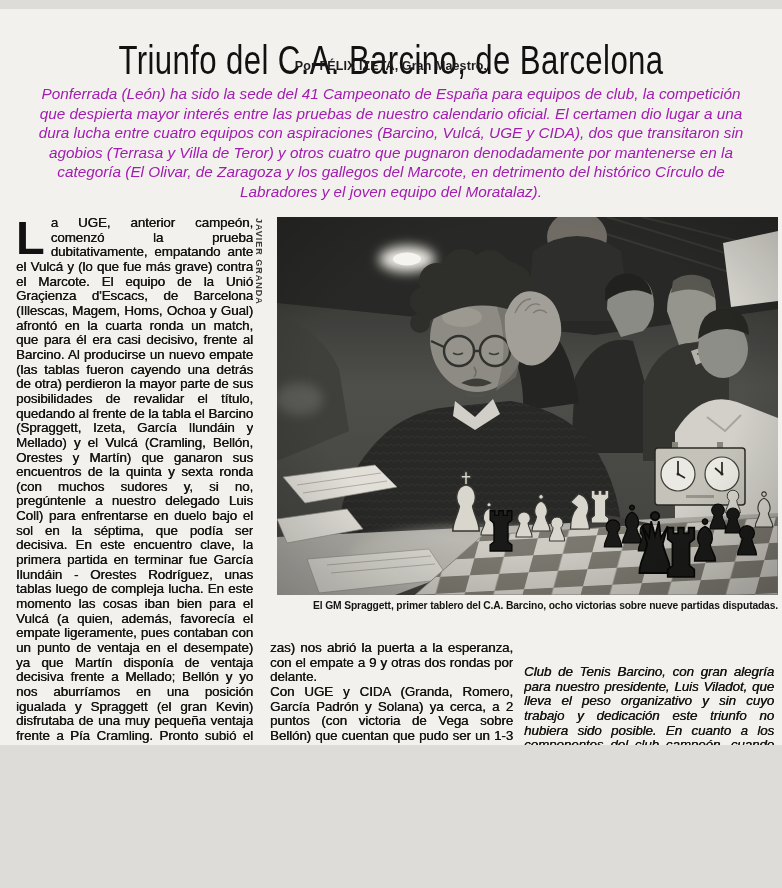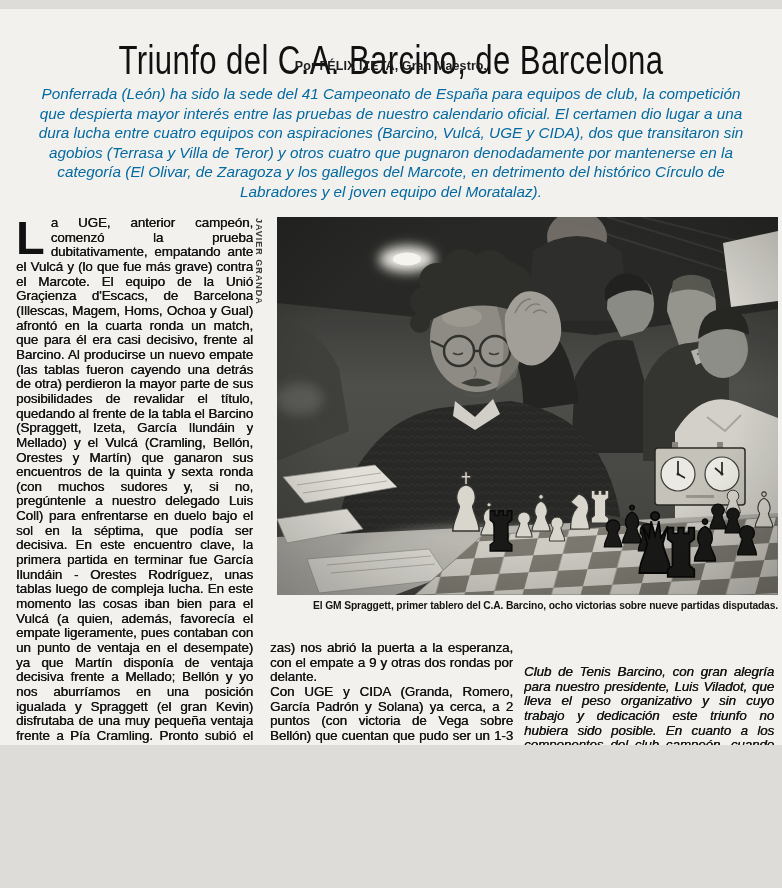--- a/index.html
+++ b/index.html
@@ -13,21 +13,21 @@
     position:absolute; top:1px; left:0; width:782px; text-align:center;
     font-size:41px; font-weight:400; color:#111; white-space:nowrap;
     transform:scaleX(0.76); transform-origin:50% 0; letter-spacing:0.5px;
   }
   .byline {
     position:absolute; top:50px; left:0; width:782px; text-align:center;
     font-size:12.5px; font-weight:bold; color:#1c1c1b; letter-spacing:0.1px;
   }
   .lede {
     position:absolute; top:75px; left:28px; width:726px; text-align:center;
-    font-style:italic; font-size:15.3px; line-height:19.6px; color:#0369a1;
+    font-style:italic; font-size:15.3px; line-height:19.6px; color:#a21caf;
   }
   
   .col {
     position:absolute; text-align:justify; font-size:13.4px; line-height:14.65px;
     letter-spacing:-0.1px; color:#151514; text-shadow:0.35px 0 0 currentColor;
     hyphens:auto; overflow:hidden;
   }
   .col p { margin:0; }
   .col1 { left:16px;  top:207px; width:237px; height:678px; }
   .col2 { left:270px; top:632px; width:243px; height:253px; }

